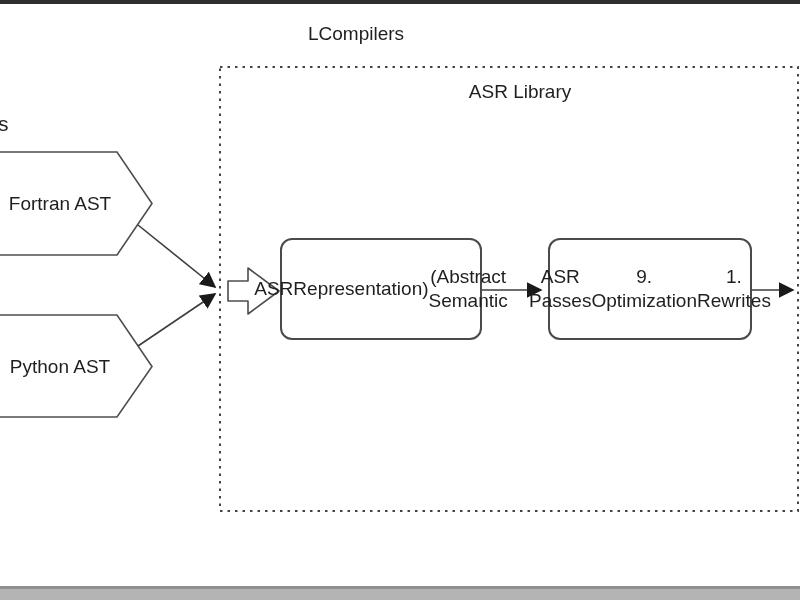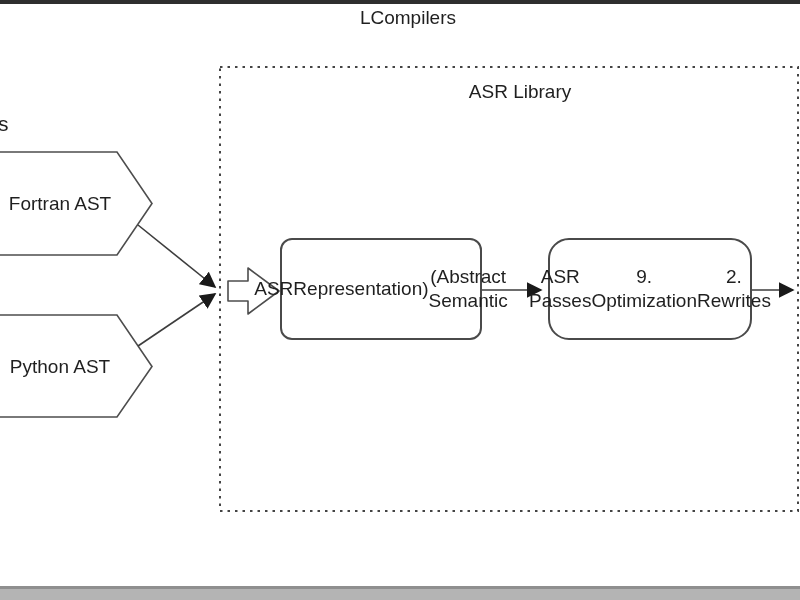--- a/index.html
+++ b/index.html
@@ -20,41 +20,41 @@
     width:800px; height:4px; background:#2e2e2e;
   }
   .bottom-bar {
     position:absolute; z-index:3; left:0; top:586px;
     width:800px; height:14px;
     background:#b4b4b4;
     border-top:3px solid #8f8f8f;
     box-sizing:border-box;
   }
 
-  .title-label { left:256px; top:6px; width:200px;text-align:right; }
+  .title-label { left:256px; top:22px; width:200px; }
   .asr-library-label { left:220px; top:80px; width:600px; }
   .truncated-label { left:-2px; top:112px; font-size:21px; }
 
   .fortran-label { left:-6px; top:192px; width:132px; }
   .python-label  { left:-6px; top:355px; width:132px; }
 
   .node-box {
     position:absolute; z-index:2;
     width:202px; height:102px; top:238px;
     background:#ffffff;
     border:2px solid #4a4a4a;
     border-radius:12px;
     box-sizing:border-box;
     display:flex; 
     align-items:center; justify-content:center;
     font-size:19px; line-height:24px;
     text-align:center;
   }
   .asr-box    { left:280px; }
-  .passes-box { left:548px; width:204px;border-radius:21px; }
+  .passes-box { left:548px; width:204px; }
 </style>
 </head>
 <body>
 
 <div id="stage">
 
   <svg id="diagram-svg" width="800" height="600" viewBox="0 0 800 600">
     <defs>
       <marker id="arrowhead" viewBox="0 0 10 10" refX="9" refY="5" markerWidth="10" markerHeight="10" orient="auto">
         <path d="M0,0 L10,5 L0,10 Z" fill="#1a1a1a"></path>
@@ -92,16 +92,16 @@
 
   <div class="node-box asr-box">
     <div>ASR</div>
     <div>Representation)</div>
     <div>(Abstract Semantic</div>
   </div>
 
   <div class="node-box passes-box">
     <div>ASR Passes</div>
     <div>9. Optimization</div>
-    <div>2. Rewrites</div>
+    <div>1. Rewrites</div>
   </div>
 
 </div>
 
 </body></html>

